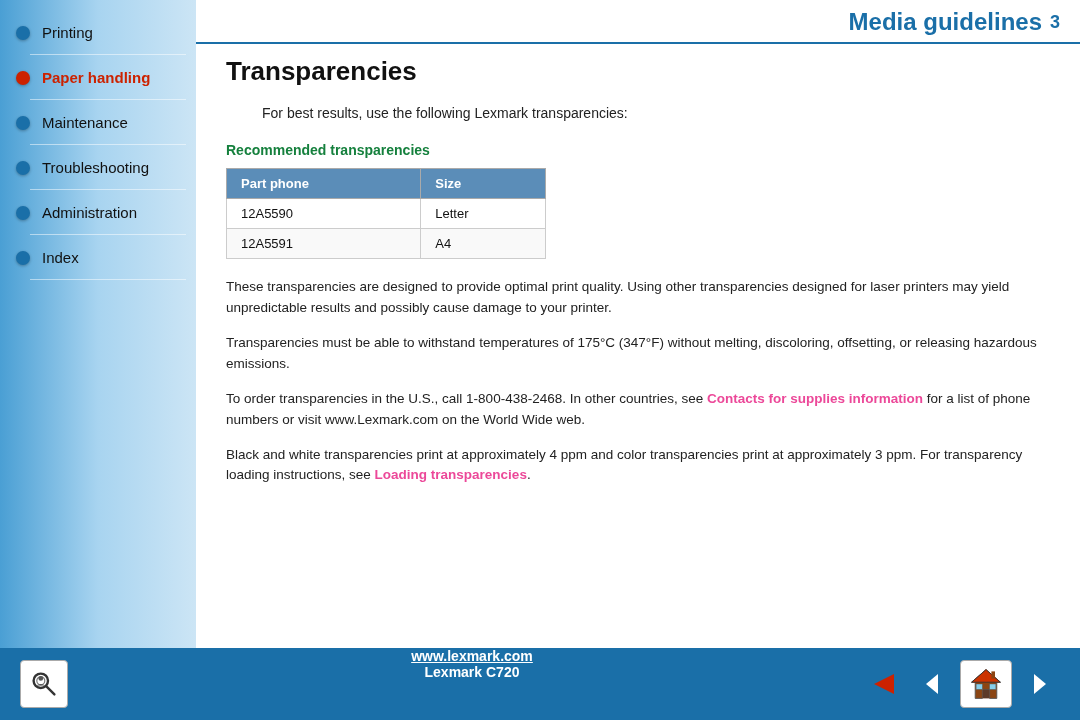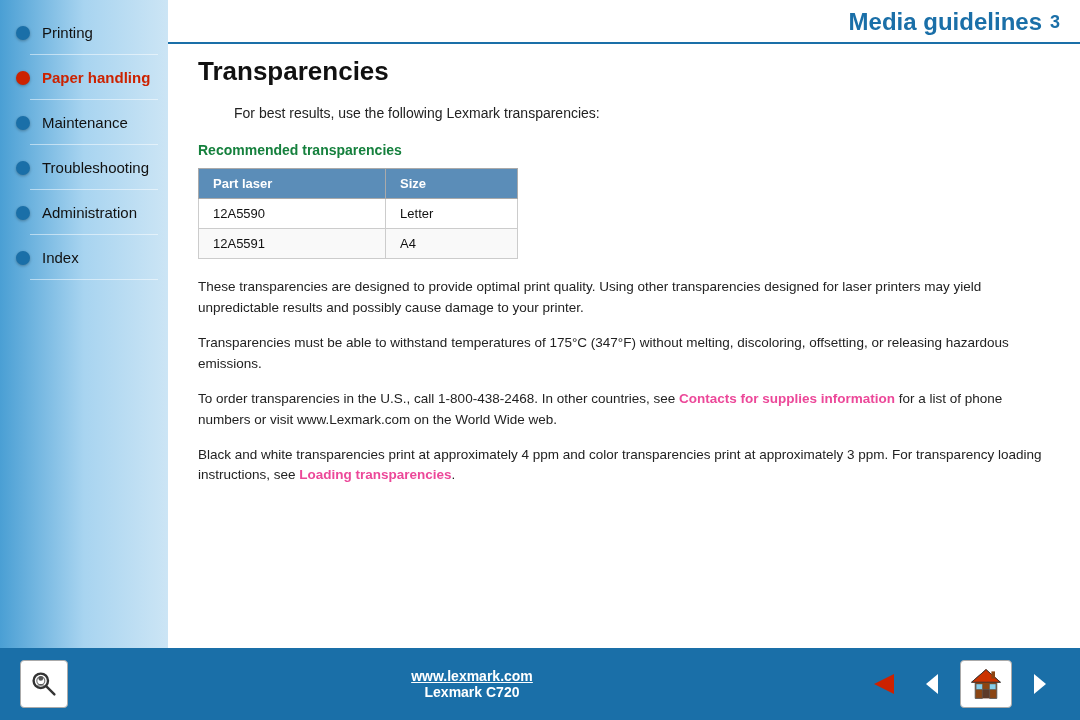--- a/index.html
+++ b/index.html
@@ -15,21 +15,21 @@
 
     
     .main-container {
       display: flex;
       flex: 1;
       overflow: hidden;
     }
 
     
     .sidebar {
-      width: 168px;
+      width: 196px;
       background: linear-gradient(to right, #4a9fd4, #a8d4f0, #cce5f5);
       display: flex;
       flex-direction: column;
       padding-top: 10px;
       flex-shrink: 0;
     }
 
     .sidebar-item {
       display: flex;
       align-items: center;
@@ -173,21 +173,20 @@
       font-weight: bold;
       text-decoration: none;
       cursor: pointer;
     }
 
     
     .footer {
       height: 72px;
       background: #1a6fa8;
       display: flex;
-      align-items: center;
       justify-content: space-between;
       padding: 0 20px;
       flex-shrink: 0;
     }
 
     .footer-left {
       width: 60px;
       display: flex;
       align-items: center;
     }
@@ -314,21 +313,21 @@
 
     <div class="content-body">
       <h1 class="page-title">Transparencies</h1>
       <p class="intro-text">For best results, use the following Lexmark transparencies:</p>
 
       <p class="section-heading">Recommended transparencies</p>
 
       <table class="rec-table">
         <thead>
           <tr>
-            <th>Part laser</th>
+            <th>Part phone</th>
             <th>Size</th>
           </tr>
         </thead>
         <tbody>
           <tr>
             <td>12A5590</td>
             <td>Letter</td>
           </tr>
           <tr>
             <td>12A5591</td>

